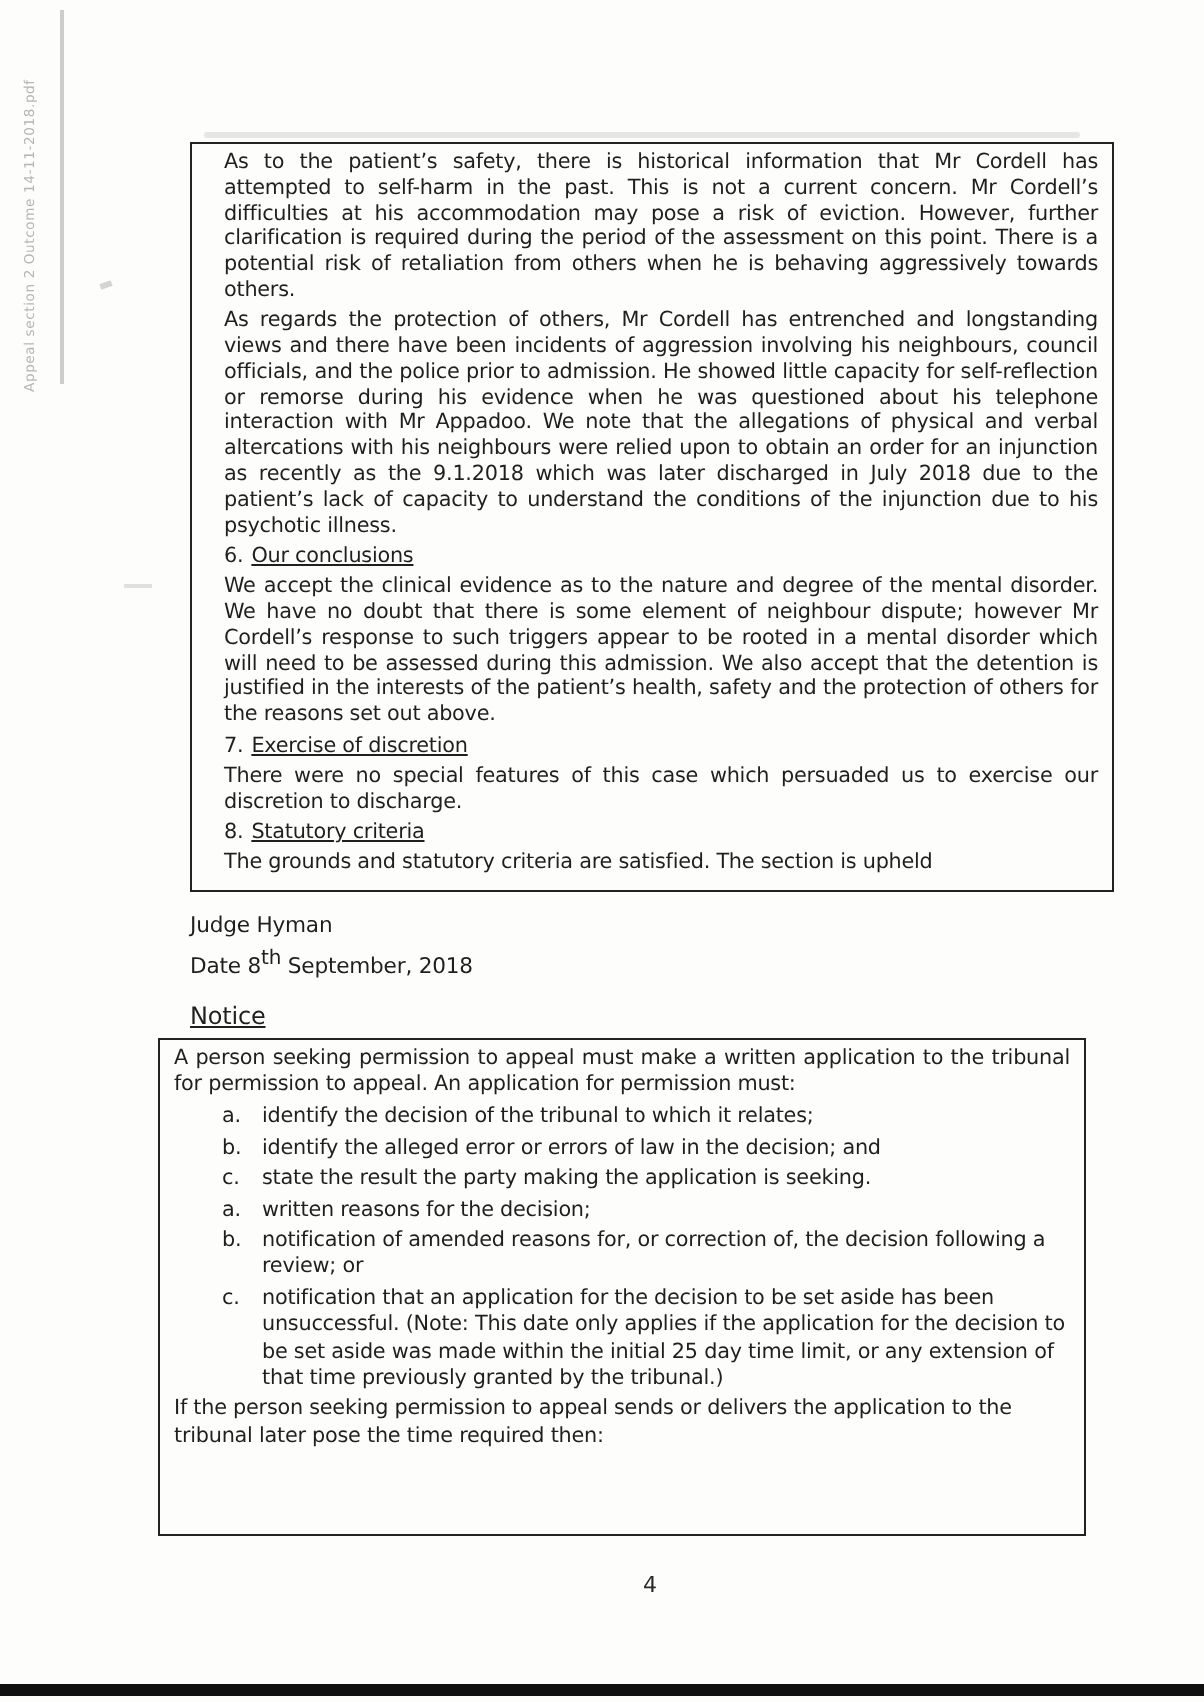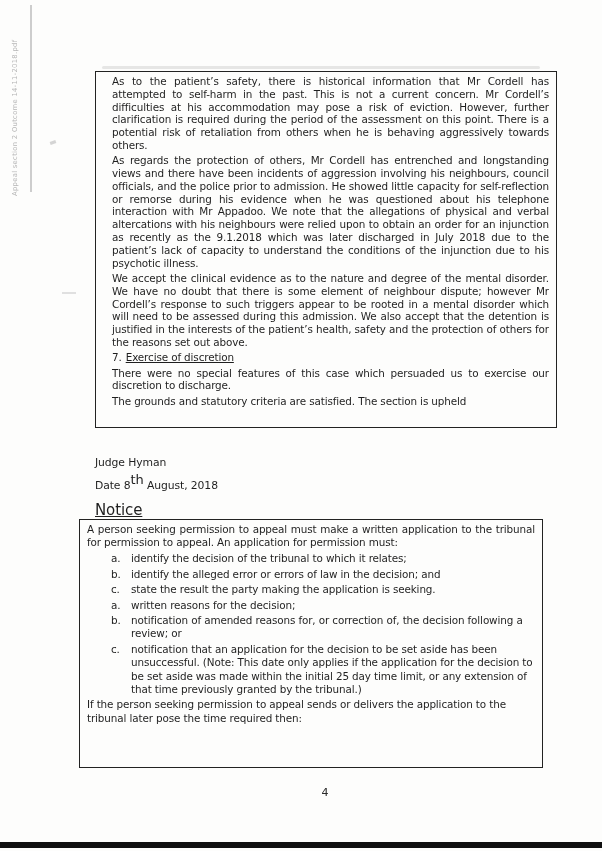--- a/index.html
+++ b/index.html
@@ -51,25 +51,25 @@
   .u { text-decoration:underline; }
 
   .li { display:flex; margin:0 0 2px 24px; }
   .li .letter { flex:none; width:20px; }
   .li .text { flex:1; }
 
   .signature {
     position:absolute; left:95px; top:455px;
     font-size:10.8px; line-height:16.5px; letter-spacing:-0.1px;
   }
-  .signature sup { font-size:13px; vertical-align:super; }
+  .signature sup { font-size:10px; vertical-align:super; }
 
   .notice-label {
     position:absolute; left:95px; top:501px;
-    font-size:15px; letter-spacing:-0.1px;
+    font-size:12px; letter-spacing:-0.1px;
   }
 
   .pageno {
     position:absolute; left:93px; top:786px; width:464px;
     text-align:center; font-size:11px; color:#2a2a2a;
   }
 
   .bottom-bar {
     position:absolute; left:0; top:842px; width:602px; height:6px;
     background:#101010;
@@ -84,31 +84,33 @@
   <div class="vrule"></div>
 
   <div class="smudge-top"></div>
   <div class="speck1"></div>
   <div class="speck2"></div>
 
   <div class="box box1">
     <p class="just">As to the patient’s safety, there is historical information that Mr Cordell has attempted to self-harm in the past. This is not a current concern. Mr Cordell’s difficulties at his accommodation may pose a risk of eviction. However, further clarification is required during the period of the assessment on this point. There is a potential risk of retaliation from others when he is behaving aggressively towards others.</p>
     <p class="just">As regards the protection of others, Mr Cordell has entrenched and longstanding views and there have been incidents of aggression involving his neighbours, council officials, and the police prior to admission. He showed little capacity for self-reflection or remorse during his evidence when he was questioned about his telephone interaction with Mr Appadoo. We note that the allegations of physical and verbal altercations with his neighbours were relied upon to obtain an order for an injunction as recently as the 9.1.2018 which was later discharged in July 2018 due to the patient’s lack of capacity to understand the conditions of the injunction due to his psychotic illness.</p>
 
+    <p class="heading"><span class="num">6.</span><span class="u">Our conclusions</span></p>
     <p class="just">We accept the clinical evidence as to the nature and degree of the mental disorder. We have no doubt that there is some element of neighbour dispute; however Mr Cordell’s response to such triggers appear to be rooted in a mental disorder which will need to be assessed during this admission. We also accept that the detention is justified in the interests of the patient’s health, safety and the protection of others for the reasons set out above.</p>
 
     <p class="heading"><span class="num">7.</span><span class="u">Exercise of discretion</span></p>
     <p class="just">There were no special features of this case which persuaded us to exercise our discretion to discharge.</p>
 
+    <p class="heading"><span class="num">8.</span><span class="u">Statutory criteria</span></p>
     <p>The grounds and statutory criteria are satisfied. The section is upheld</p>
   </div>
 
   <div class="signature">
     <div>Judge Hyman</div>
-    <div><span>Date 8</span><sup>th</sup><span> August, 2018</span></div>
+    <div><span>Date 8</span><sup>th</sup><span> September, 2018</span></div>
   </div>
 
   <div class="notice-label u">Notice</div>
 
   <div class="box box2">
     <p class="just">A person seeking permission to appeal must make a written application to the tribunal for permission to appeal. An application for permission must:</p>
 
     <div class="li">
         <span class="letter">a.</span>
         <div class="text">identify the decision of the tribunal to which it relates;</div>

